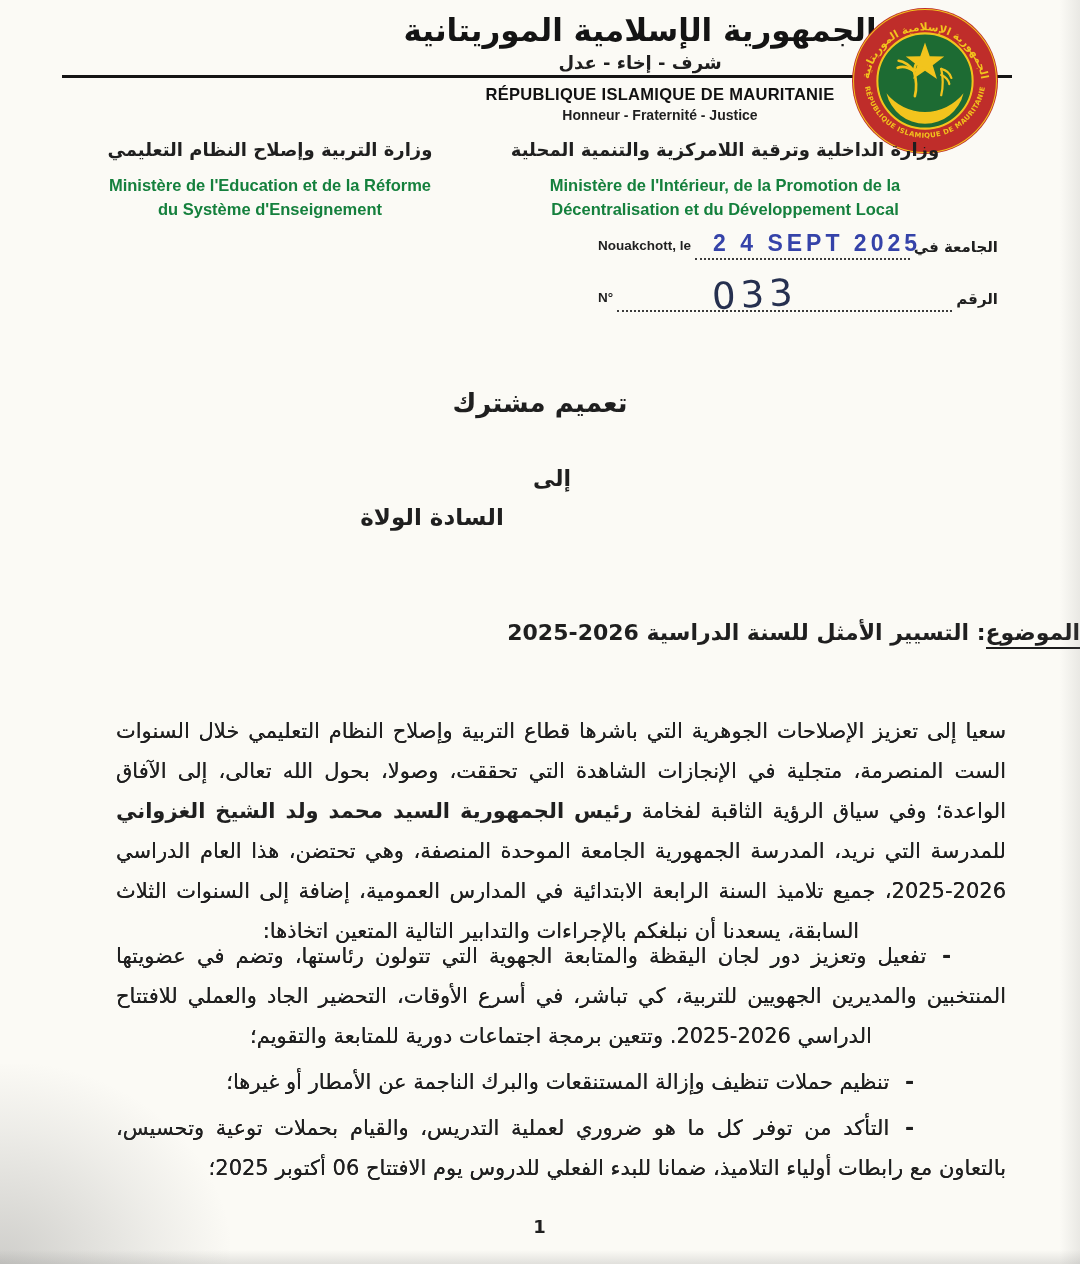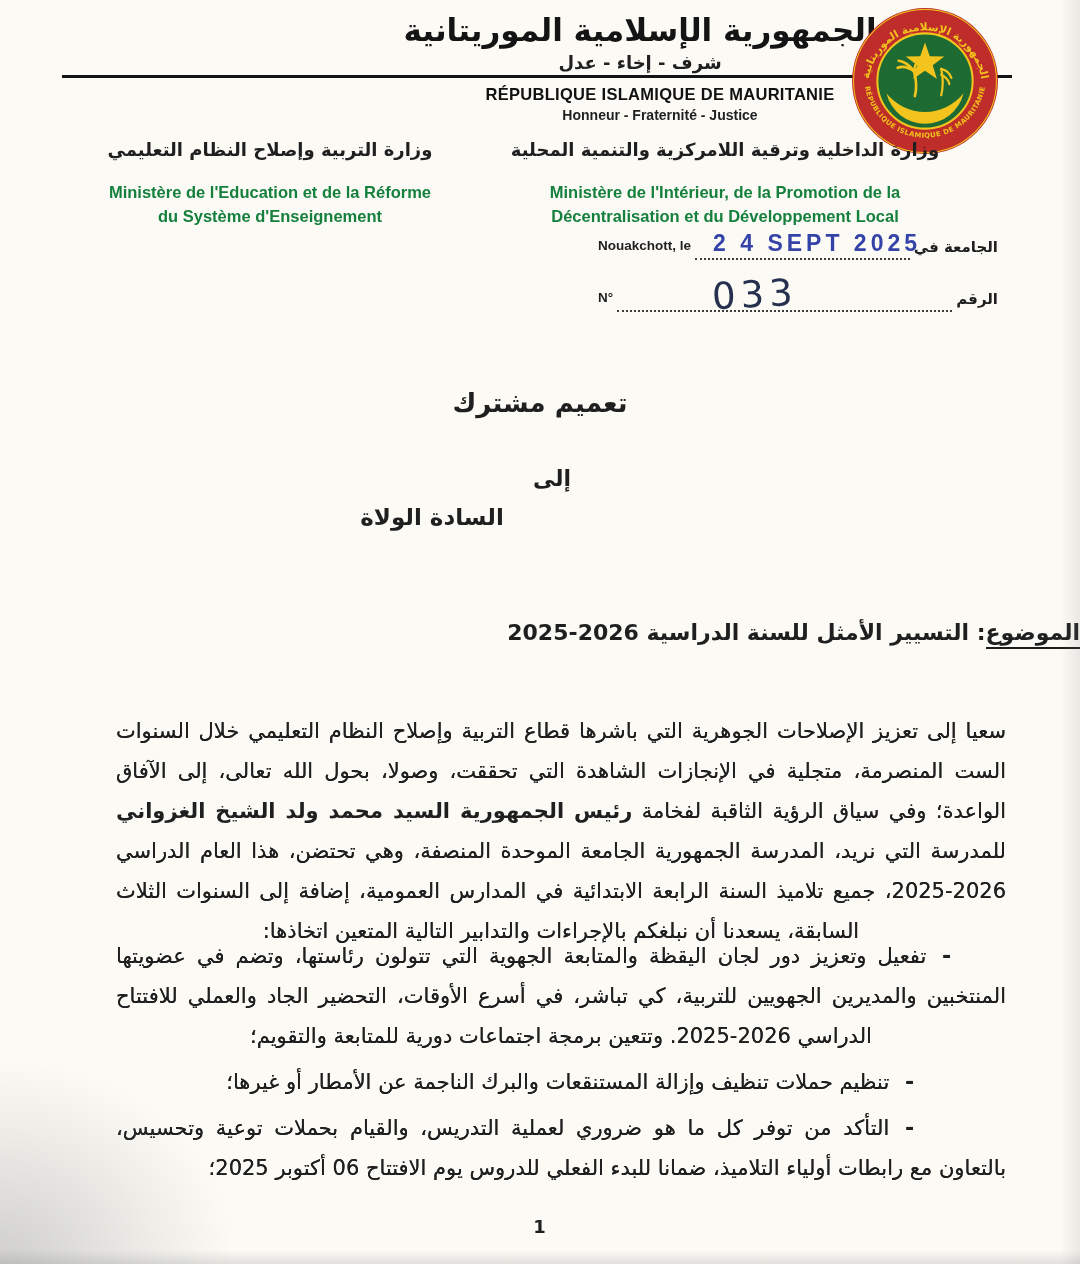--- a/index.html
+++ b/index.html
@@ -21,21 +21,21 @@
   .ar-motto{top:52px;left:330px;width:620px;font-size:18px;font-weight:bold;text-align:center;}
   .rule{top:75px;left:62px;width:950px;height:3px;background:#141414;}
   .fr-title{top:85px;left:300px;width:720px;font-size:16.5px;font-weight:bold;letter-spacing:.3px;color:#111;}
   .fr-motto{top:107px;left:300px;width:720px;font-size:14px;font-weight:bold;}
   .seal{top:6px;left:850px;width:150px;height:150px;}
 
   
   .ministry{line-height:24px;}
   .min-left{top:138px;left:55px;width:430px;}
   .min-right{top:138px;left:505px;width:440px;}
-  .ministry .ar{font-size:18px;font-weight:bold;margin-bottom:18px;direction:rtl;}
+  .ministry .ar{font-size:18px;font-weight:bold;margin-bottom:11px;direction:rtl;}
   .ministry .fr{font-size:16.5px;font-weight:bold;color:#15803d;}
 
   
   .ref{top:238px;left:598px;width:400px;}
   .ref-row{display:flex;align-items:flex-start;margin-bottom:30px;}
   .ref-fr{font-size:13.5px;font-weight:bold;white-space:nowrap;padding-bottom:1px;}
   .ref-dots{flex:1;border-bottom:2px dotted #3c3c3c;position:relative;height:20px;margin:0 4px;}
   .ref-ar{font-size:15px;font-weight:bold;white-space:nowrap;padding-bottom:1px;direction:rtl;}
   .stamp{
     position:absolute;left:18px;bottom:1px;

